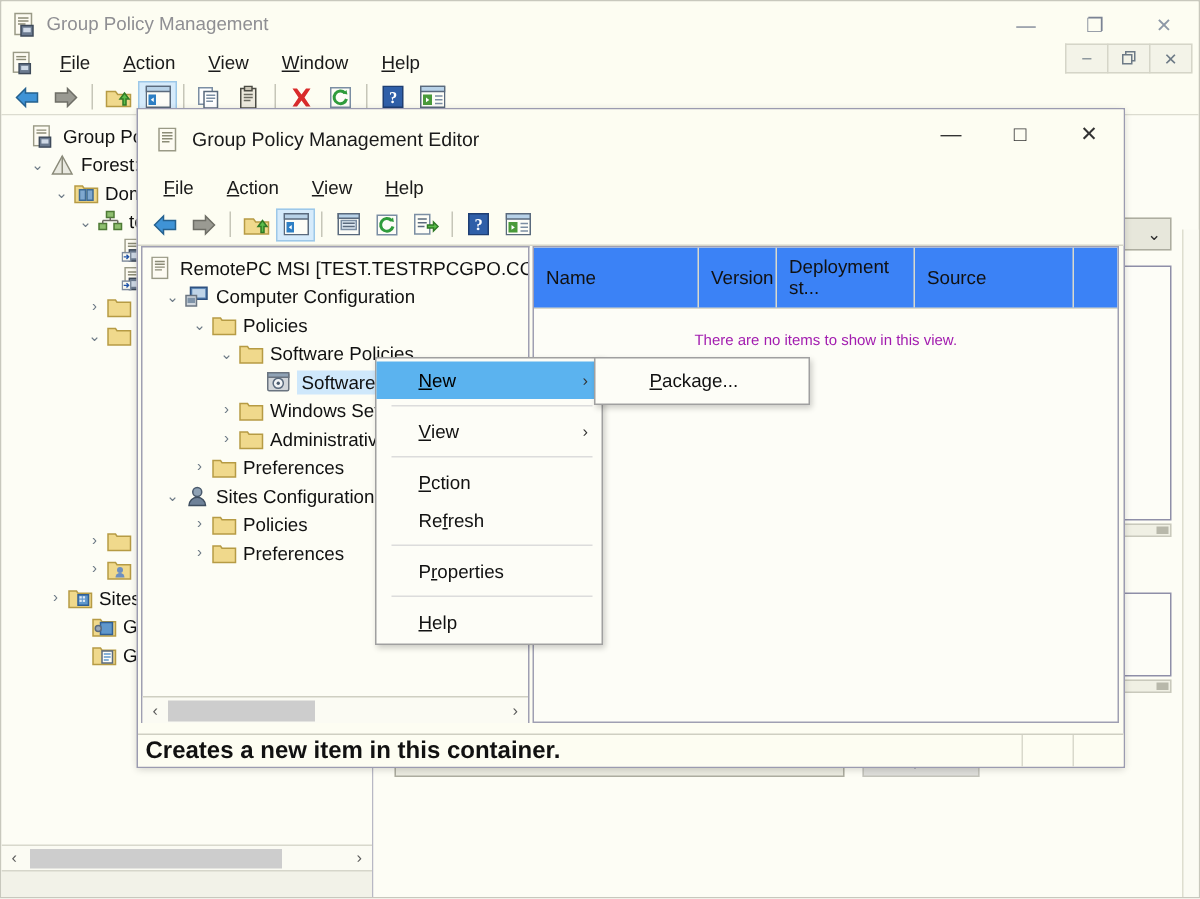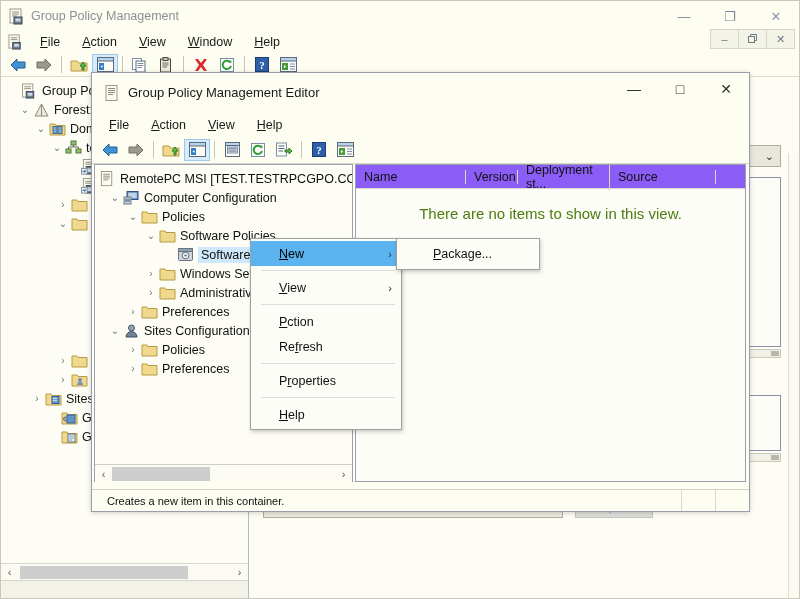--- a/index.html
+++ b/index.html
@@ -158,38 +158,38 @@
   .gpme-body { position: absolute; left: 0; right: 0; top: 91px; bottom: 29px; display: flex; }
   .gpme-left {
     width: 259px; background: #fdfdf5; position: relative; overflow: hidden;
     border-right: 1px solid #9f9fb2; border-top: 1px solid #9f9fb2; border-left:1px solid #9f9fb2;
     margin-left: 2px;
   }
   .gpme-right {
     flex: 1; background: #fdfdf7; position: relative; overflow: hidden;
     border: 1px solid #9f9fb2; margin-right: 3px; margin-left: 2px;
   }
-  .lv-header { display: flex; height: 24px; border-bottom: 1px solid #d9d9cc; background:#8b5cf6;align-items:center; }
+  .lv-header { display: flex; height: 41px; border-bottom: 1px solid #d9d9cc; background:#3b82f6; }
   .lv-col {
     display: flex; align-items: center; padding-left: 8px; font-size: 12.5px; color: #111;
     border-right: 1px solid #d9d9cc;
   }
-  .lv-empty { text-align: center; margin-top: 16px; font-size: 15px; color: #4d7c0f; }
+  .lv-empty { text-align: center; margin-top: 16px; font-size: 10px; color: #a21caf; }
 
   .gpme-hscroll {
     position: absolute; left: 0; right: 0; bottom: 0; height: 18px;
     background: #fbfbf3; border-top: 1px solid #cfcfc2; display: flex; align-items: center;
   }
   .gpme-hs-thumb { position: absolute; left: 17px; top: 2px; width: 98px; height: 14px; background: #cdcdcd; }
   .gpme-status {
     position: absolute; left: 0; right: 0; bottom: 0; height: 22px;
     background: #fdfdf2; border-top: 1px solid #cfcfc2;
     display: flex; align-items: center;
   }
-  .gpme-status-text { padding-left: 15px; font-size: 11px; color: #111; flex: 1; }
+  .gpme-status-text { padding-left: 5px; font-size: 16px; color: #111; flex: 1; font-weight: bold; }
   .gpme-status-cell { width: 34px; height: 100%; border-left: 1px solid #d9d9cc; }
 
   
   .ctxmenu {
     position: absolute; left: 250px; top: 238px; width: 152px;
     background: #fdfdf7; border: 1px solid #a0a0a0;
     padding: 2px 0; z-index: 50;
     box-shadow: 1px 2px 4px rgba(0,0,0,0.2);
   }
   .ctx-item {

